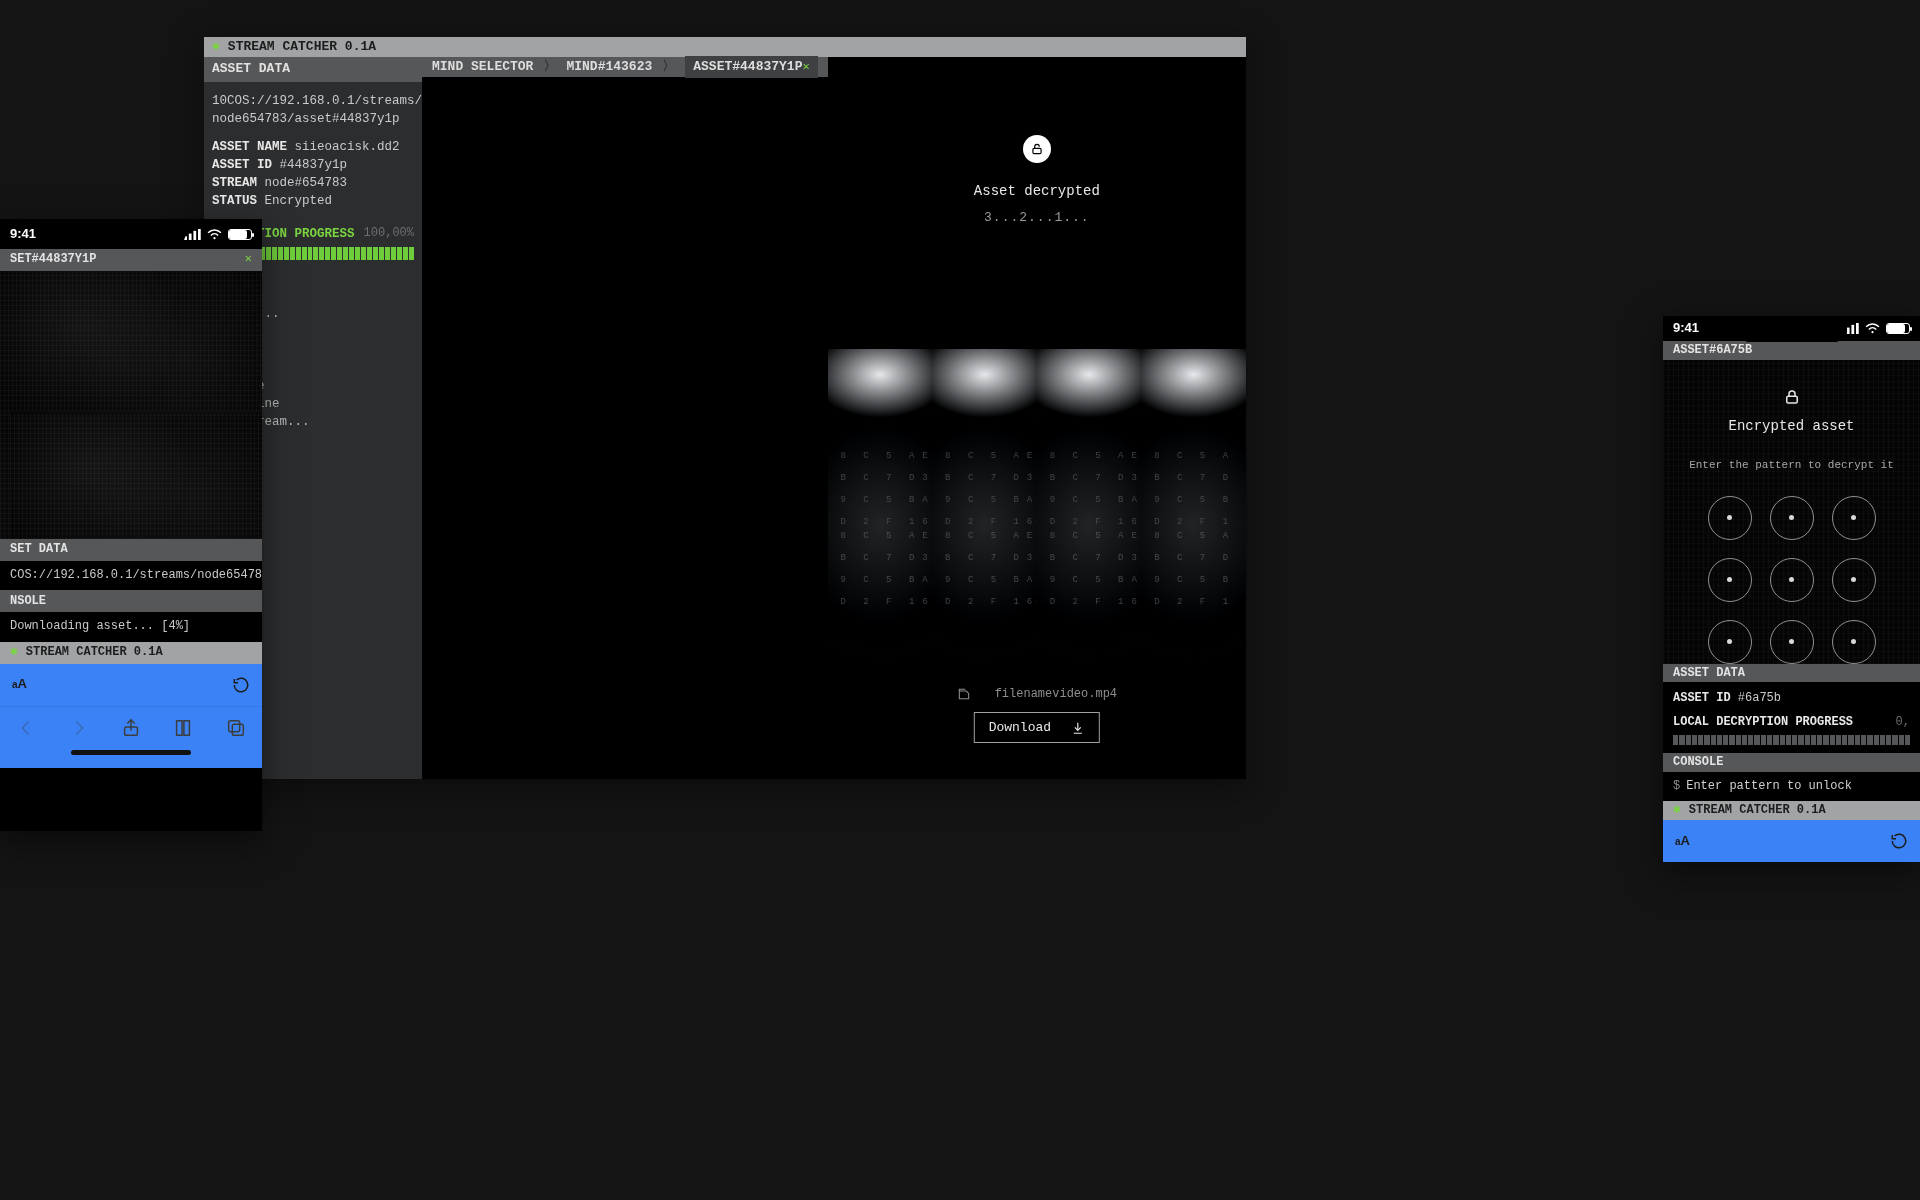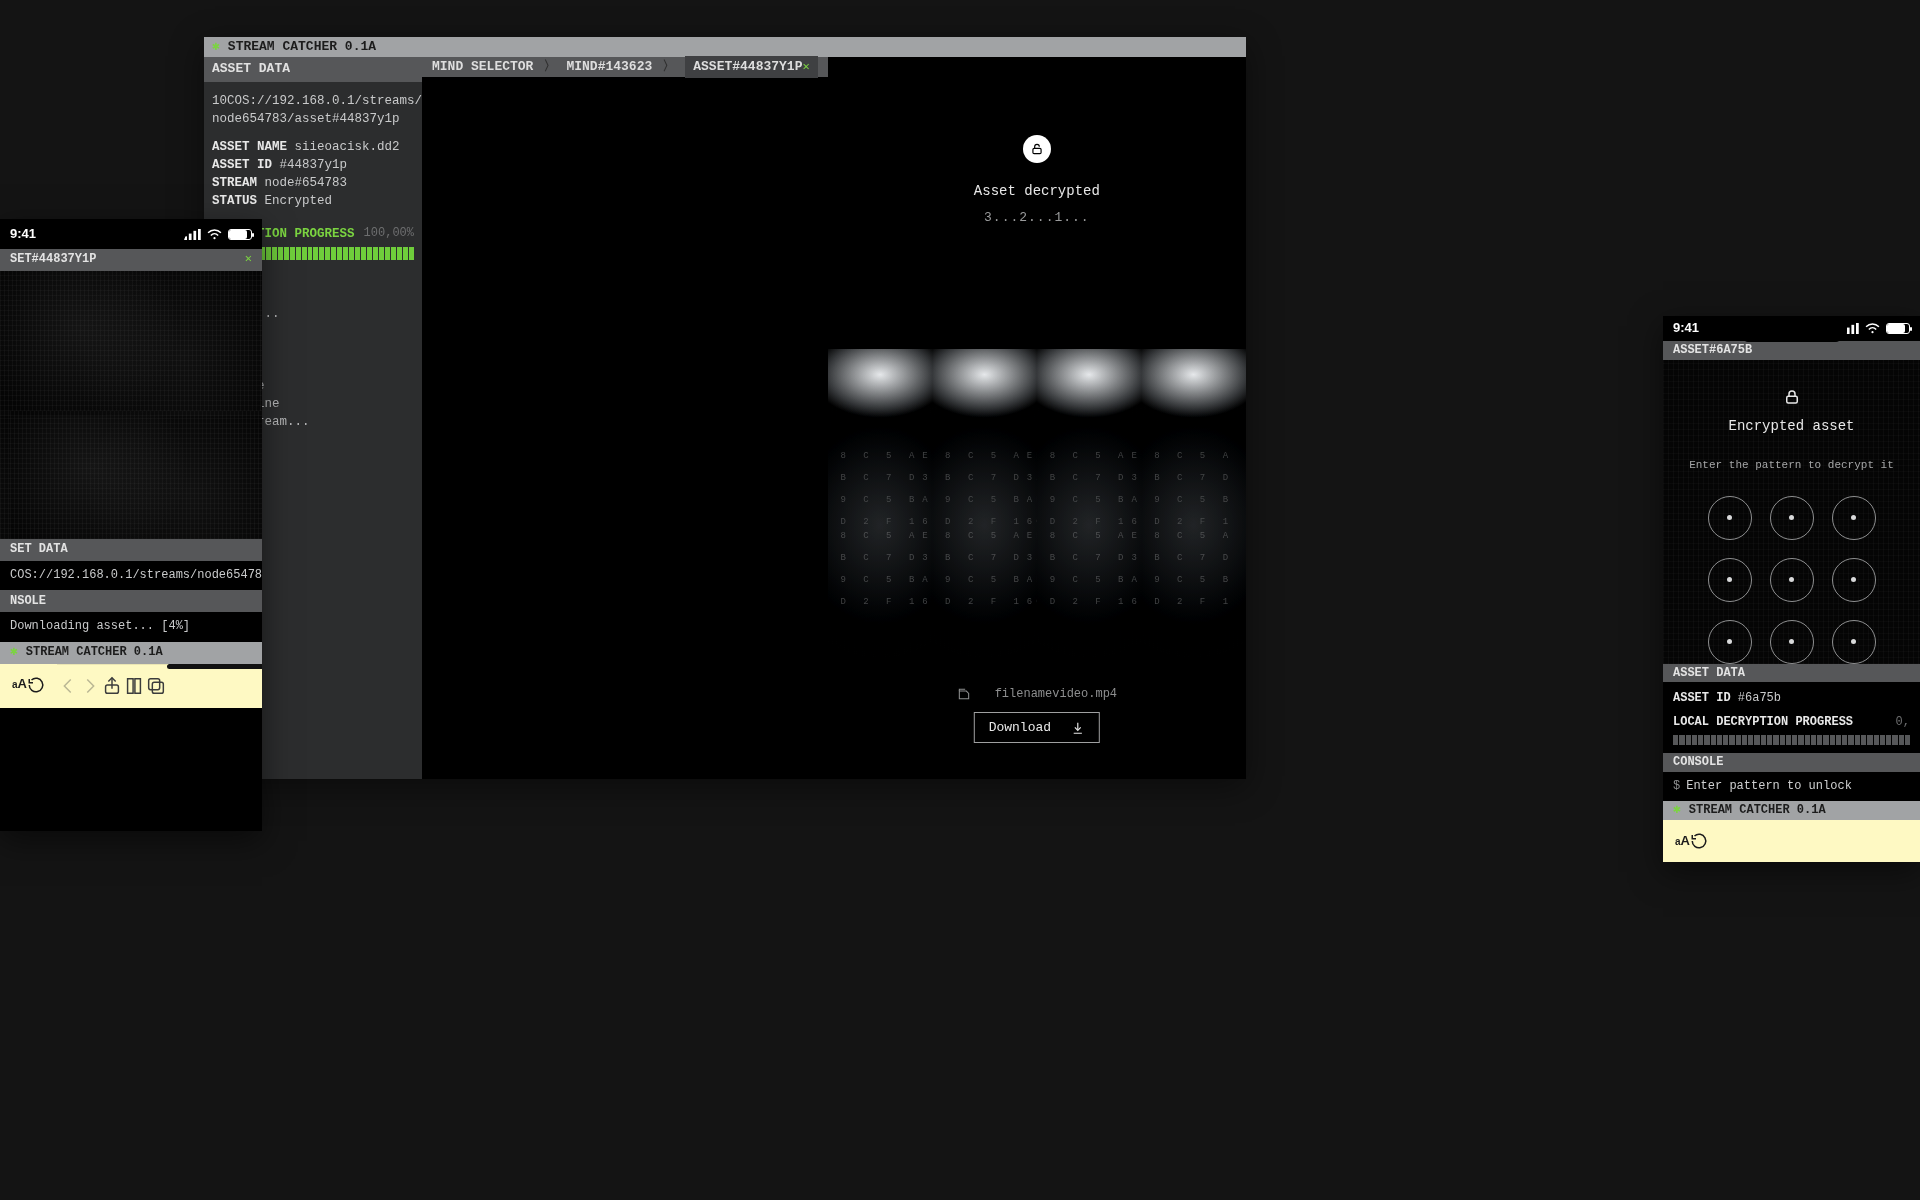--- a/index.html
+++ b/index.html
@@ -201,21 +201,21 @@
 
   .matrix2{flex:0 0 128px}
   .matrix2.matrix{background-position:10px 5px}
 
   .mob-subbar{height:22px;background:var(--panel-mid);padding:0 10px;display:flex;align-items:center;color:#e3e3e3;font-weight:600;font-size:12px}
   .mob-text{padding:6px 10px;color:#c9cacb;font-size:12px;white-space:nowrap;overflow:hidden}
 
   .mob-appbar{
     height:22px;background:#a1a3a5;padding:0 10px;display:flex;align-items:center;gap:8px;color:#1c1c1c;font-weight:700;font-size:12px;
   }
-  .mob-browser{background:#fef9c3;display:flex;flex-direction:row}
+  .mob-browser{background:#3b82f6;display:flex;flex-direction:column}
   .urlbar{
     height:42px;display:flex;align-items:center;justify-content:space-between;
     padding:0 12px;font-family:-apple-system,Helvetica,Arial,sans-serif;
   }
   .aa{font-weight:600;color:#1c1c1c;font-size:13px}
   .aa span{font-size:10px}
   .reload svg{width:18px;height:18px}
   .toolbar{
     height:44px;display:flex;align-items:center;justify-content:space-around;
     border-top:1px solid rgba(0,0,0,.08);

